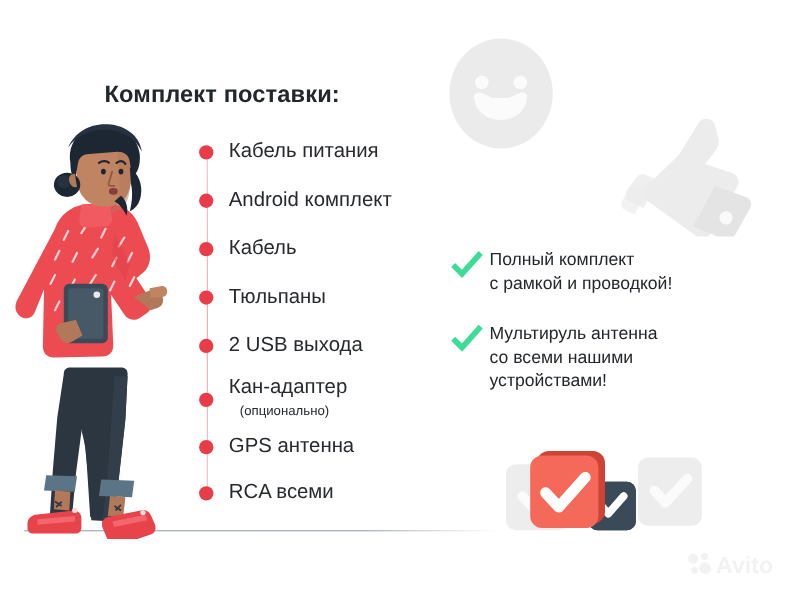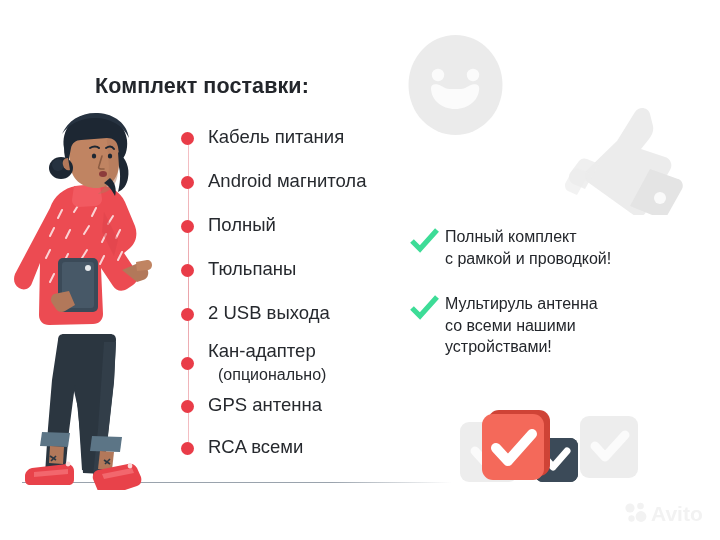--- a/index.html
+++ b/index.html
@@ -44,21 +44,21 @@
     position:absolute;left:3px;width:13px;height:13px;border-radius:50%;
     background:#e93c48;
   }
   #list .label{
     position:absolute;left:30px;
     font-size:18.5px;font-weight:normal;color:#26292e;
     white-space:nowrap;line-height:1;
   }
   #list .sub{
     position:absolute;left:40px;
-    font-size:16px;color:#26292e;white-space:nowrap;line-height:1;
+    font-size:12px;color:#26292e;white-space:nowrap;line-height:1;
   }
 
   
   #checks{position:absolute;left:409px;top:228px;width:300px;height:150px;}
   .chk-row{position:absolute;left:0;width:300px;}
   .chk-mark{position:absolute;left:0;top:0;width:30px;height:26px;}
   .chk-text{
     position:absolute;left:36px;top:-2px;
     font-size:16px;line-height:21.5px;color:#23262b;
     white-space:pre-line;font-weight:normal;
@@ -187,26 +187,26 @@
   <div id="list">
     <div class="rail"></div>
 
     <div class="item" style="top:0px">
       <span class="dot" style="top:4px"></span>
       <span class="label" style="top:0px">Кабель питания</span>
     </div>
 
     <div class="item" style="top:44px">
       <span class="dot" style="top:4px"></span>
-      <span class="label" style="top:0px">Android магнитола</span>
+      <span class="label" style="top:0px">Android комплект</span>
     </div>
 
     <div class="item" style="top:88px">
       <span class="dot" style="top:4px"></span>
-      <span class="label" style="top:0px">Полный</span>
+      <span class="label" style="top:0px">Кабель</span>
     </div>
 
     <div class="item" style="top:132px">
       <span class="dot" style="top:4px"></span>
       <span class="label" style="top:0px">Тюльпаны</span>
     </div>
 
     <div class="item" style="top:176px">
       <span class="dot" style="top:4px"></span>
       <span class="label" style="top:0px">2 USB выхода</span>

